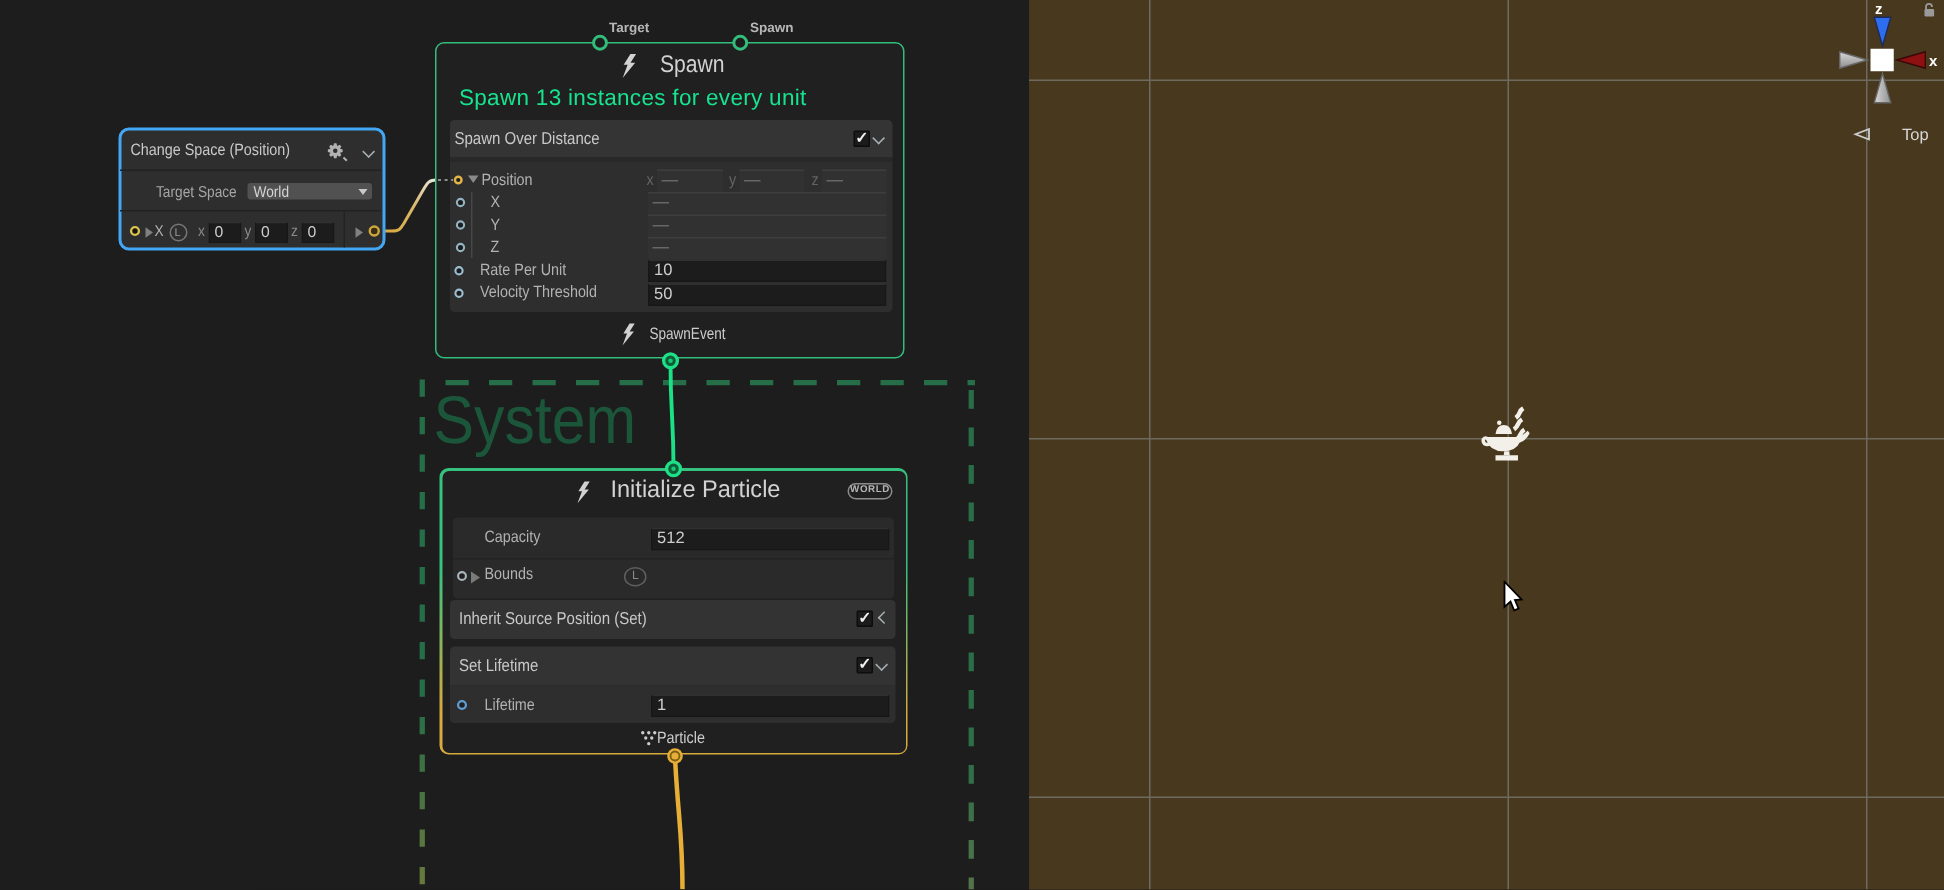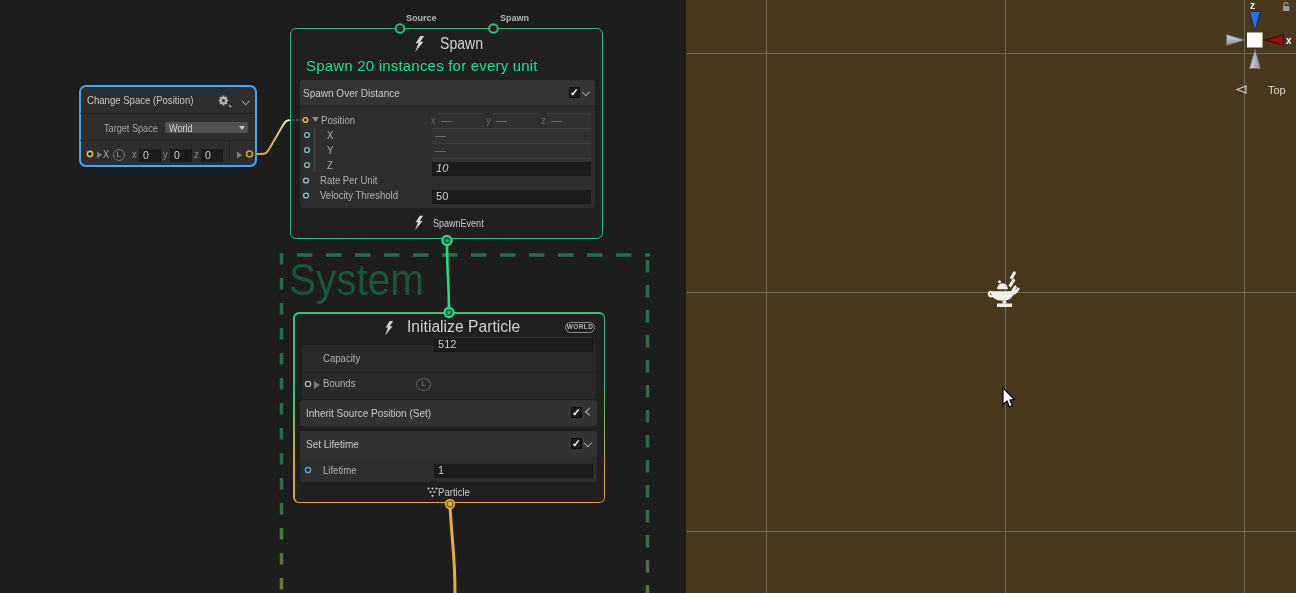--- a/index.html
+++ b/index.html
@@ -58,28 +58,28 @@
         <stop offset="1" stop-color="#e9e7df"></stop>
       </linearGradient>
     </defs>
     <path d="M252,154 L261,154 C266.5,154 267,152.5 269.5,148.5 L282.5,126 C285,121.8 286,120 291,120" fill="none" stroke="url(#wiregrad)" stroke-width="2"></path>
     <path d="M447,241 C447,277 449,278 449,312" fill="none" stroke="#1ce085" stroke-width="2.6"></path>
     <path d="M450,505 C452,545 455,555 455,593" fill="none" stroke="#e7af35" stroke-width="3"></path>
   </svg>
 
   <div class="abs" style="left:290px;top:28px;width:311px;height:209px;background:#202020;
        border:1.6px solid #32bd7b;border-radius:6px;"></div>
-  <div class="lbl" style="left:406px;top:12px;font-size:9px;font-weight:bold;color:#b7b7b7;transform:none;">Source</div>
+  <div class="lbl" style="left:406px;top:12px;font-size:9px;font-weight:bold;color:#b7b7b7;transform:none;">Target</div>
   <div class="lbl" style="left:500px;top:12px;font-size:9px;font-weight:bold;color:#b7b7b7;transform:none;">Spawn</div>
 
   <svg class="abs" style="left:414px;top:35px;" width="11" height="18" viewBox="0 0 13 19">
     <path d="M7.4,0 L2.1,8.6 L5.2,8.6 L1.3,19 L11.2,6.9 L7.5,6.9 L11.9,0 Z" fill="#d2d2d2"></path>
   </svg>
   <div class="lbl" style="left:440px;top:37px;font-size:16px;color:#d2d2d2;transform:scaleX(0.88);">Spawn</div>
-  <div class="lbl" style="left:306px;top:59px;font-size:15px;letter-spacing:0.2px;color:#17e28e;transform:none;">Spawn 20 instances for every unit</div>
+  <div class="lbl" style="left:306px;top:59px;font-size:15px;letter-spacing:0.2px;color:#17e28e;transform:none;">Spawn 13 instances for every unit</div>
 
   <div class="blkhead" style="left:300px;top:80px;width:295px;height:25px;"></div>
   <div class="blktext" style="left:303px;top:86px;">Spawn Over Distance</div>
   <div class="chk" style="left:569px;top:87px;">✓</div>
   <div class="chevron cdown" style="left:583px;top:89px;"></div>
 
   <div class="abs" style="left:300px;top:105px;width:295px;height:3px;background:#282828;"></div>
   <div class="abs" style="left:300px;top:108px;width:295px;height:100px;background:#2e2e2e;border-radius:0 0 3px 3px;"></div>
 
   <div class="lbl" style="left:321px;top:114px;">Position</div>
@@ -90,21 +90,21 @@
   <div class="lbl" style="left:541px;top:114px;color:#636363;">z</div>
   <div class="dimfld" style="left:548px;top:112.5px;width:43px;height:14px;">&nbsp;—</div>
   <div class="abs" style="left:314px;top:128px;width:1px;height:44px;background:#474747;"></div>
   <div class="lbl" style="left:327px;top:129px;">X</div>
   <div class="dimfld" style="left:432px;top:128px;width:159px;height:14px;">&nbsp;—</div>
   <div class="lbl" style="left:327px;top:144px;">Y</div>
   <div class="dimfld" style="left:432px;top:143px;width:159px;height:14px;">&nbsp;—</div>
   <div class="lbl" style="left:327px;top:159px;">Z</div>
   <div class="dimfld" style="left:432px;top:158px;width:159px;height:14px;">&nbsp;—</div>
   <div class="lbl" style="left:320px;top:174px;">Rate Per Unit</div>
-  <div class="fld" style="left:432px;top:161px;width:157px;height:13px;font-style:italic;">&nbsp;10</div>
+  <div class="fld" style="left:432px;top:173px;width:157px;height:13px;">&nbsp;10</div>
   <div class="lbl" style="left:320px;top:189px;">Velocity Threshold</div>
   <div class="fld" style="left:432px;top:188.5px;width:157px;height:13px;">&nbsp;50</div>
 
   <svg class="abs" style="left:414px;top:215px;" width="10" height="16" viewBox="0 0 13 19">
     <path d="M7.4,0 L2.1,8.6 L5.2,8.6 L1.3,19 L11.2,6.9 L7.5,6.9 L11.9,0 Z" fill="#d2d2d2"></path>
   </svg>
   <div class="lbl" style="left:433px;top:217px;font-size:11px;color:#cccccc;transform:scaleX(0.82);transform-origin:0 50%;">SpawnEvent</div>
 
   <div class="abs" style="left:79px;top:85px;width:173.5px;height:78px;background:#2e2e2e;
        border:2px solid #43a7f5;border-radius:7px;"></div>
@@ -143,21 +143,21 @@
   </div>
   <svg class="abs" style="left:384px;top:319.5px;" width="10" height="16.5" viewBox="0 0 13 19">
     <path d="M7.4,0 L2.1,8.6 L5.2,8.6 L1.3,19 L11.2,6.9 L7.5,6.9 L11.9,0 Z" fill="#d2d2d2"></path>
   </svg>
   <div class="lbl" style="left:407px;top:320px;font-size:16px;color:#d2d2d2;transform:scaleX(0.98);">Initialize Particle</div>
   <div class="abs" style="left:565px;top:322px;width:28px;height:8.5px;border:1.2px solid #8d8d8d;border-radius:6px;
        color:#b5b5b5;font-size:6.5px;line-height:8.5px;text-align:center;font-weight:bold;letter-spacing:0.4px;">WORLD</div>
 
   <div class="abs" style="left:302px;top:345px;width:294px;height:54px;background:#2a2a2a;border-radius:3px;"></div>
   <div class="lbl" style="left:323px;top:352px;">Capacity</div>
-  <div class="fld" style="left:434px;top:337px;width:157px;height:13px;">&nbsp;512</div>
+  <div class="fld" style="left:434px;top:352px;width:157px;height:13px;">&nbsp;512</div>
   <div class="abs" style="left:302px;top:371.5px;width:294px;height:1px;background:#232323;"></div>
   <svg class="abs" style="left:313px;top:380px;" width="8" height="10">
       <path d="M1,1 L7,5 L1,9 Z" fill="#7a7a7a"></path>
     </svg>
   <div class="lbl" style="left:323px;top:377px;">Bounds</div>
   <div class="abs" style="left:416px;top:378px;width:13px;height:10.5px;border:1px solid #5f5f5f;border-radius:50%;
        color:#8a8a8a;font-size:8px;line-height:10.5px;text-align:center;">L</div>
 
   <div class="abs" style="left:300px;top:400px;width:297px;height:26px;background:#333333;border-radius:3px;"></div>
   <div class="blktext" style="left:306px;top:406px;">Inherit Source Position (Set)</div>

